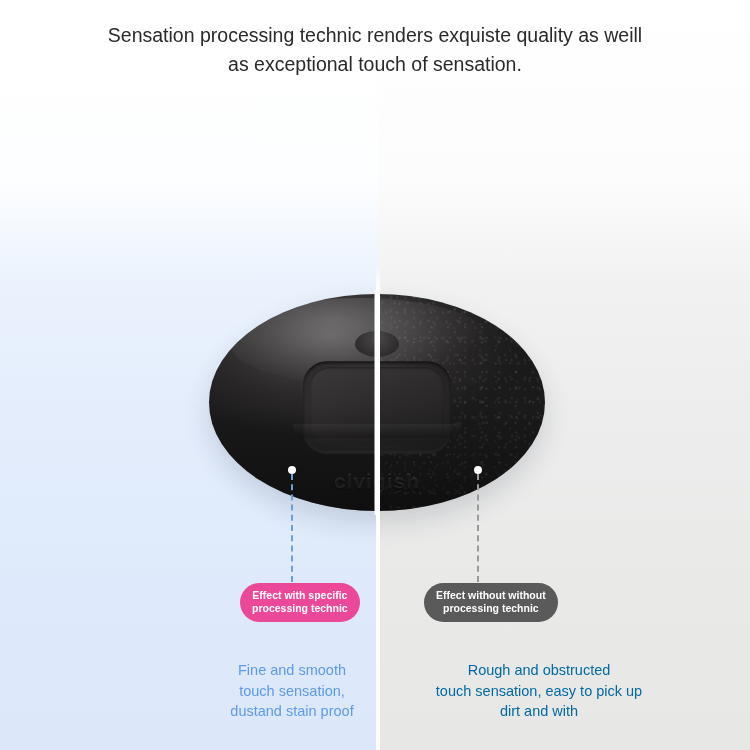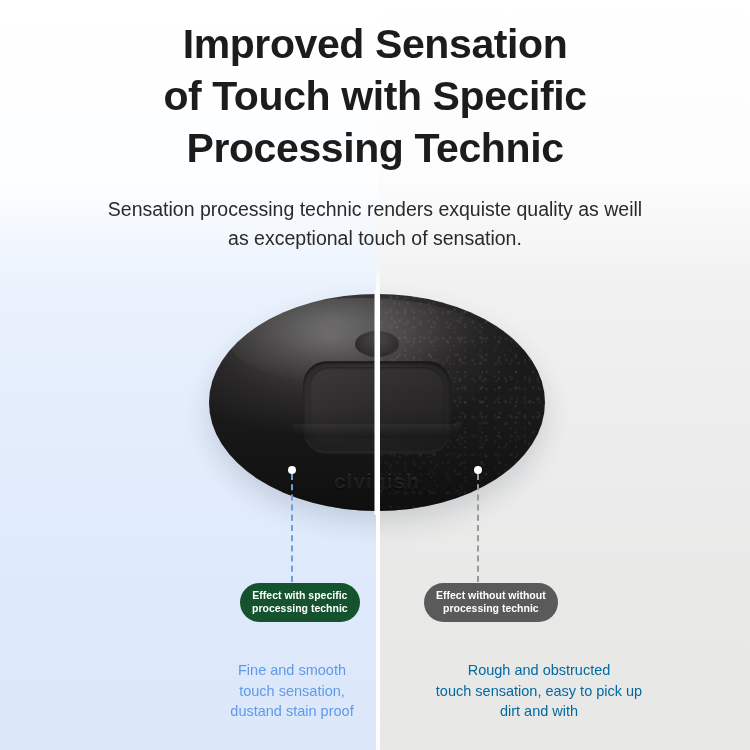--- a/index.html
+++ b/index.html
@@ -173,21 +173,21 @@
     border-radius:999px;
     text-align:center;
     color:#ffffff;
     font-size:10.5px;
     font-weight:700;
     line-height:1.25;
     padding:6px 12px 7px;
     white-space:nowrap;
   }
   .badge-line { display:block; }
-  .badge-left  { left:240px; top:583px; background:#14532d; }
+  .badge-left  { left:240px; top:583px; background:#ec4899; }
   .badge-right { left:424px; top:583px; background:#5a5a5a; }
 
   
   .caption {
     position:absolute; z-index:8;
     text-align:center;
     font-size:14.5px;
     line-height:1.42;
     margin-top:32px;
   }
@@ -200,25 +200,20 @@
 
 <div class="stage">
 
   <div class="bg-layer">
     <div class="bg-left"></div>
     <div class="bg-right"></div>
     <div class="bg-divider"></div>
   </div>
 
   <div class="header">
-    <h1 class="headline">
-      <span class="hl-line">Improved Sensation</span>
-      <span class="hl-line">of Touch with Specific</span>
-      <span class="hl-line">Processing Technic</span>
-    </h1>
     <p class="subhead">
       <span class="sub-line">Sensation processing technic renders exquiste quality as weill</span>
       <span class="sub-line">as exceptional touch of sensation.</span>
     </p>
   </div>
 
   <div class="product-wrap">
     <div class="product">
       <div class="prod-body">
         <div class="prod-sheen"></div>

